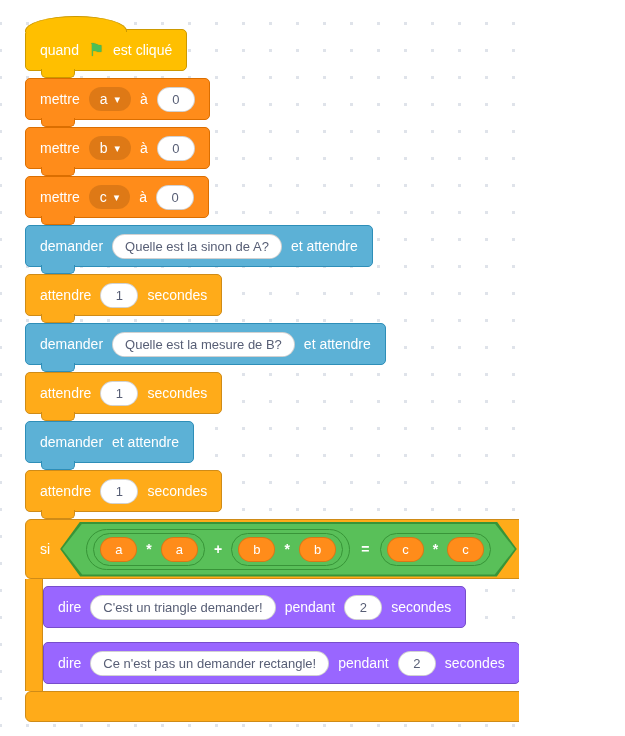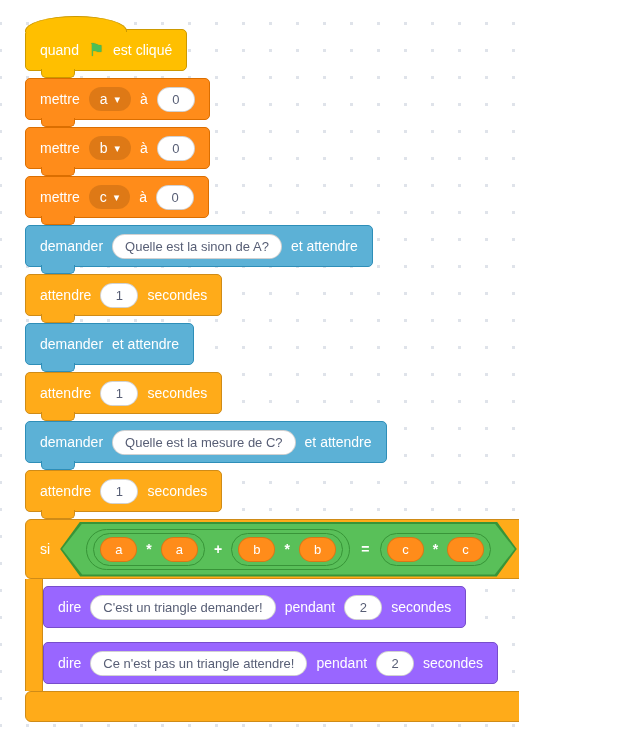--- a/index.html
+++ b/index.html
@@ -186,32 +186,32 @@
     </div>
 
     <div class="block c-control">
       <span class="lbl">attendre</span>
       <span class="input num">1</span>
       <span class="lbl">secondes</span>
     </div>
 
     <div class="block c-sensing">
       <span class="lbl">demander</span>
+      <span class="input">Quelle est la mesure de B?</span>
       <span class="lbl">et attendre</span>
     </div>
 
     <div class="block c-control">
       <span class="lbl">attendre</span>
       <span class="input num">1</span>
       <span class="lbl">secondes</span>
     </div>
 
     <div class="block c-sensing">
       <span class="lbl">demander</span>
-      <span class="input">Quelle est la mesure de C?</span>
       <span class="lbl">et attendre</span>
     </div>
 
     <div class="block c-control">
       <span class="lbl">attendre</span>
       <span class="input num">1</span>
       <span class="lbl">secondes</span>
     </div>
 
     <div class="cblock">
@@ -262,21 +262,21 @@
           </div>
         </div>
       </div>
 
 
       <div class="cb-mouth">
         <div class="cb-spine"></div>
         <div class="cb-content">
           <div class="block no-tab c-looks">
             <span class="lbl">dire</span>
-            <span class="input">Ce n'est pas un triangle attendre!</span>
+            <span class="input">Ce n'est pas un demander rectangle!</span>
             <span class="lbl">pendant</span>
             <span class="input num">2</span>
             <span class="lbl">secondes</span>
           </div>
         </div>
       </div>
 
       <div class="cb-end"></div>
 
     </div>

